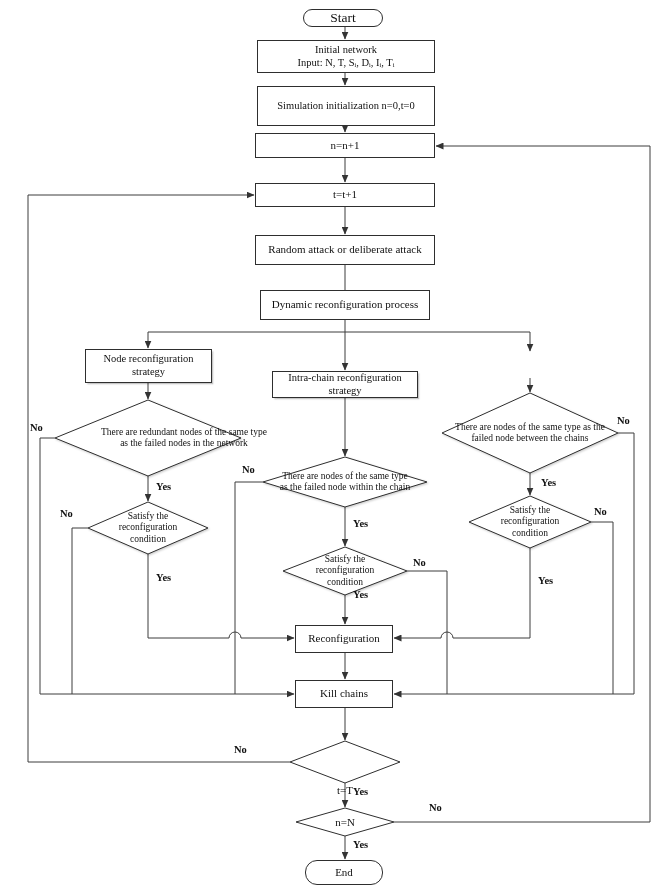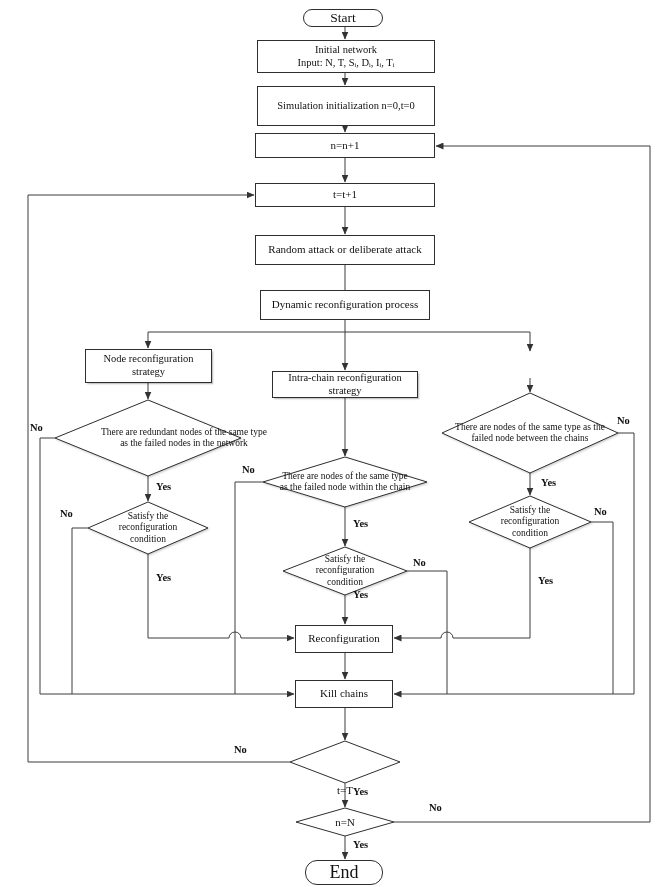--- a/index.html
+++ b/index.html
@@ -128,21 +128,21 @@
 
 
   <div class="node" style="left:295px;top:625px;width:98px;height:28px;">
     <span>Reconfiguration</span>
   </div>
 
   <div class="node" style="left:295px;top:680px;width:98px;height:28px;">
     <span>Kill chains</span>
   </div>
 
-  <div class="node stadium" style="left:305px;top:860px;width:78px;height:25px;font-size:18px;">
+  <div class="node stadium" style="left:305px;top:860px;width:78px;height:25px;font-size:11px;">
     <span>End</span>
   </div>
 
   <div class="dtext" style="left:60px;top:412px;width:176px;height:52px;margin-left:36px;">There are redundant nodes of the same type as the failed nodes in the network</div>
   <div class="dtext" style="left:103px;top:503px;width:90px;height:50px;">Satisfy the reconfiguration condition</div>
   <div class="dtext" style="left:279px;top:456px;width:132px;height:52px;">There are nodes of the same type as the failed node within the chain</div>
   <div class="dtext" style="left:300px;top:546px;width:90px;height:50px;">Satisfy the reconfiguration condition</div>
   <div class="dtext" style="left:447px;top:412px;width:166px;height:42px;">There are nodes of the same type as the failed node between the chains</div>
   <div class="dtext" style="left:485px;top:497px;width:90px;height:50px;">Satisfy the reconfiguration condition</div>
   <div class="dtext big" style="left:315px;top:752px;width:60px;height:20px;margin-top:28px;">t=T</div>

